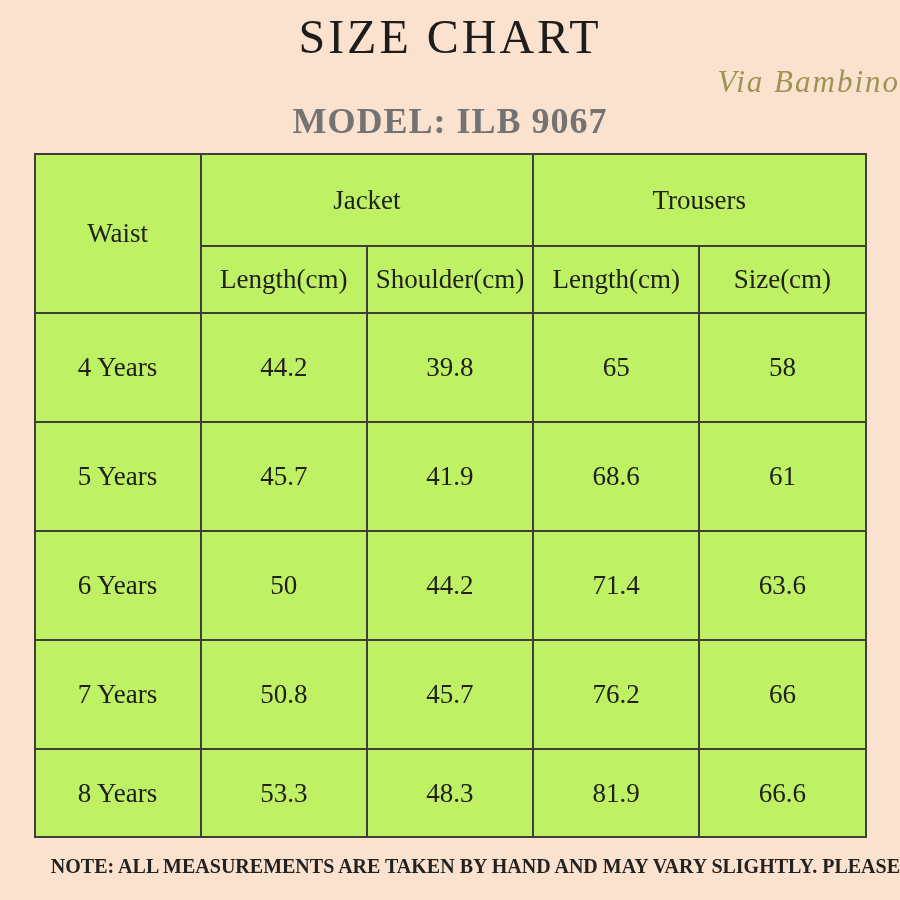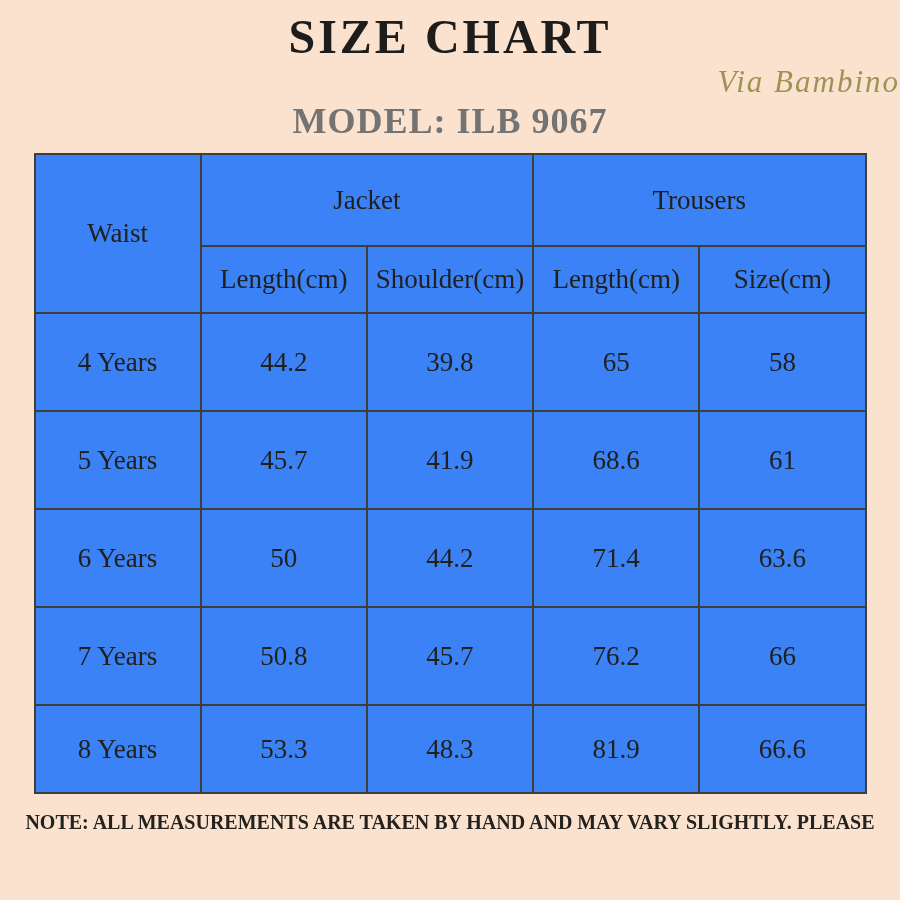--- a/index.html
+++ b/index.html
@@ -11,21 +11,21 @@
     background: #fbe2cf;
     color: #21201d;
     overflow: hidden;
   }
   .title {
     text-align: center;
     margin: 0;
     padding-top: 13px;
     font-size: 48px;
     line-height: 1.0;
-    font-weight: bold;
+    font-weight: normal;
     letter-spacing: 3px;
     color: #1e1d1b;
   }
   .brand-script {
     text-align: right;
     font-style: italic;
     font-size: 31px;
     line-height: 1.0;
     margin-top: 5px;
     letter-spacing: 2px;
@@ -46,30 +46,30 @@
     border-collapse: collapse;
     table-layout: fixed;
   }
   table.size-chart th, table.size-chart td {
     border: 2px solid #403e39;
     text-align: center;
     vertical-align: middle;
     font-weight: normal;
     font-size: 27px;
     padding: 0;
-    background: #3b82f6;
+    background: #bef264;
   }
   col { width: 20%; }
   tr.group-row    { height: 92px; }
   tr.subhead-row  { height: 67px; }
-  tr.data-row     { height: 98px; }
+  tr.data-row     { height: 109px; }
   tr.data-row.last{ height: 88px; }
   .note {
     margin-top: 15px;
-    text-align: center;
+    text-align: right;
     font-weight: bold;
     font-size: 20px;
     line-height: 27px;
     letter-spacing: 0px;
     color: #23221f;
   }
   .note div { white-space: nowrap; }
 </style>
 </head>
 <body>

